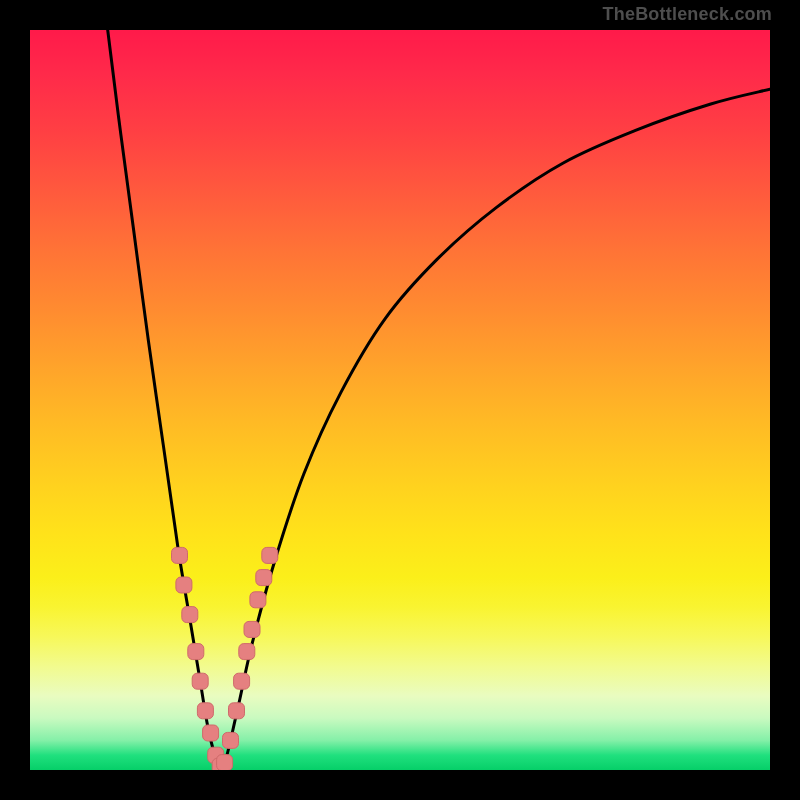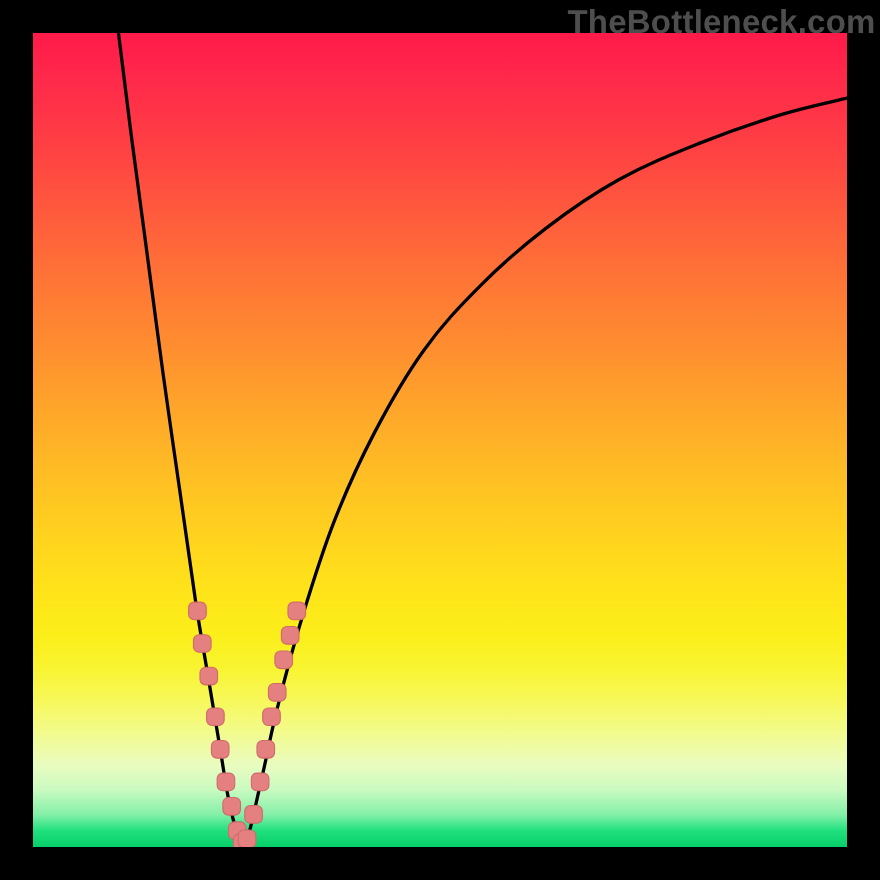--- a/index.html
+++ b/index.html
@@ -51,23 +51,23 @@
       #06cf68 100%
     );
   }
   .svg-layer {
     position: absolute;
     inset: 0;
   }
   .watermark {
     position: absolute;
     top: 4px;
-    right: 4px;
+    right: 28px;
     color: #4e4e4e;
-    font-size: 30px;
+    font-size: 18px;
     font-weight: 600;
     letter-spacing: 0.2px;
     user-select: none;
     text-align: center;
   }
 </style>
 </head>
 <body>
 
 <div class="frame">

